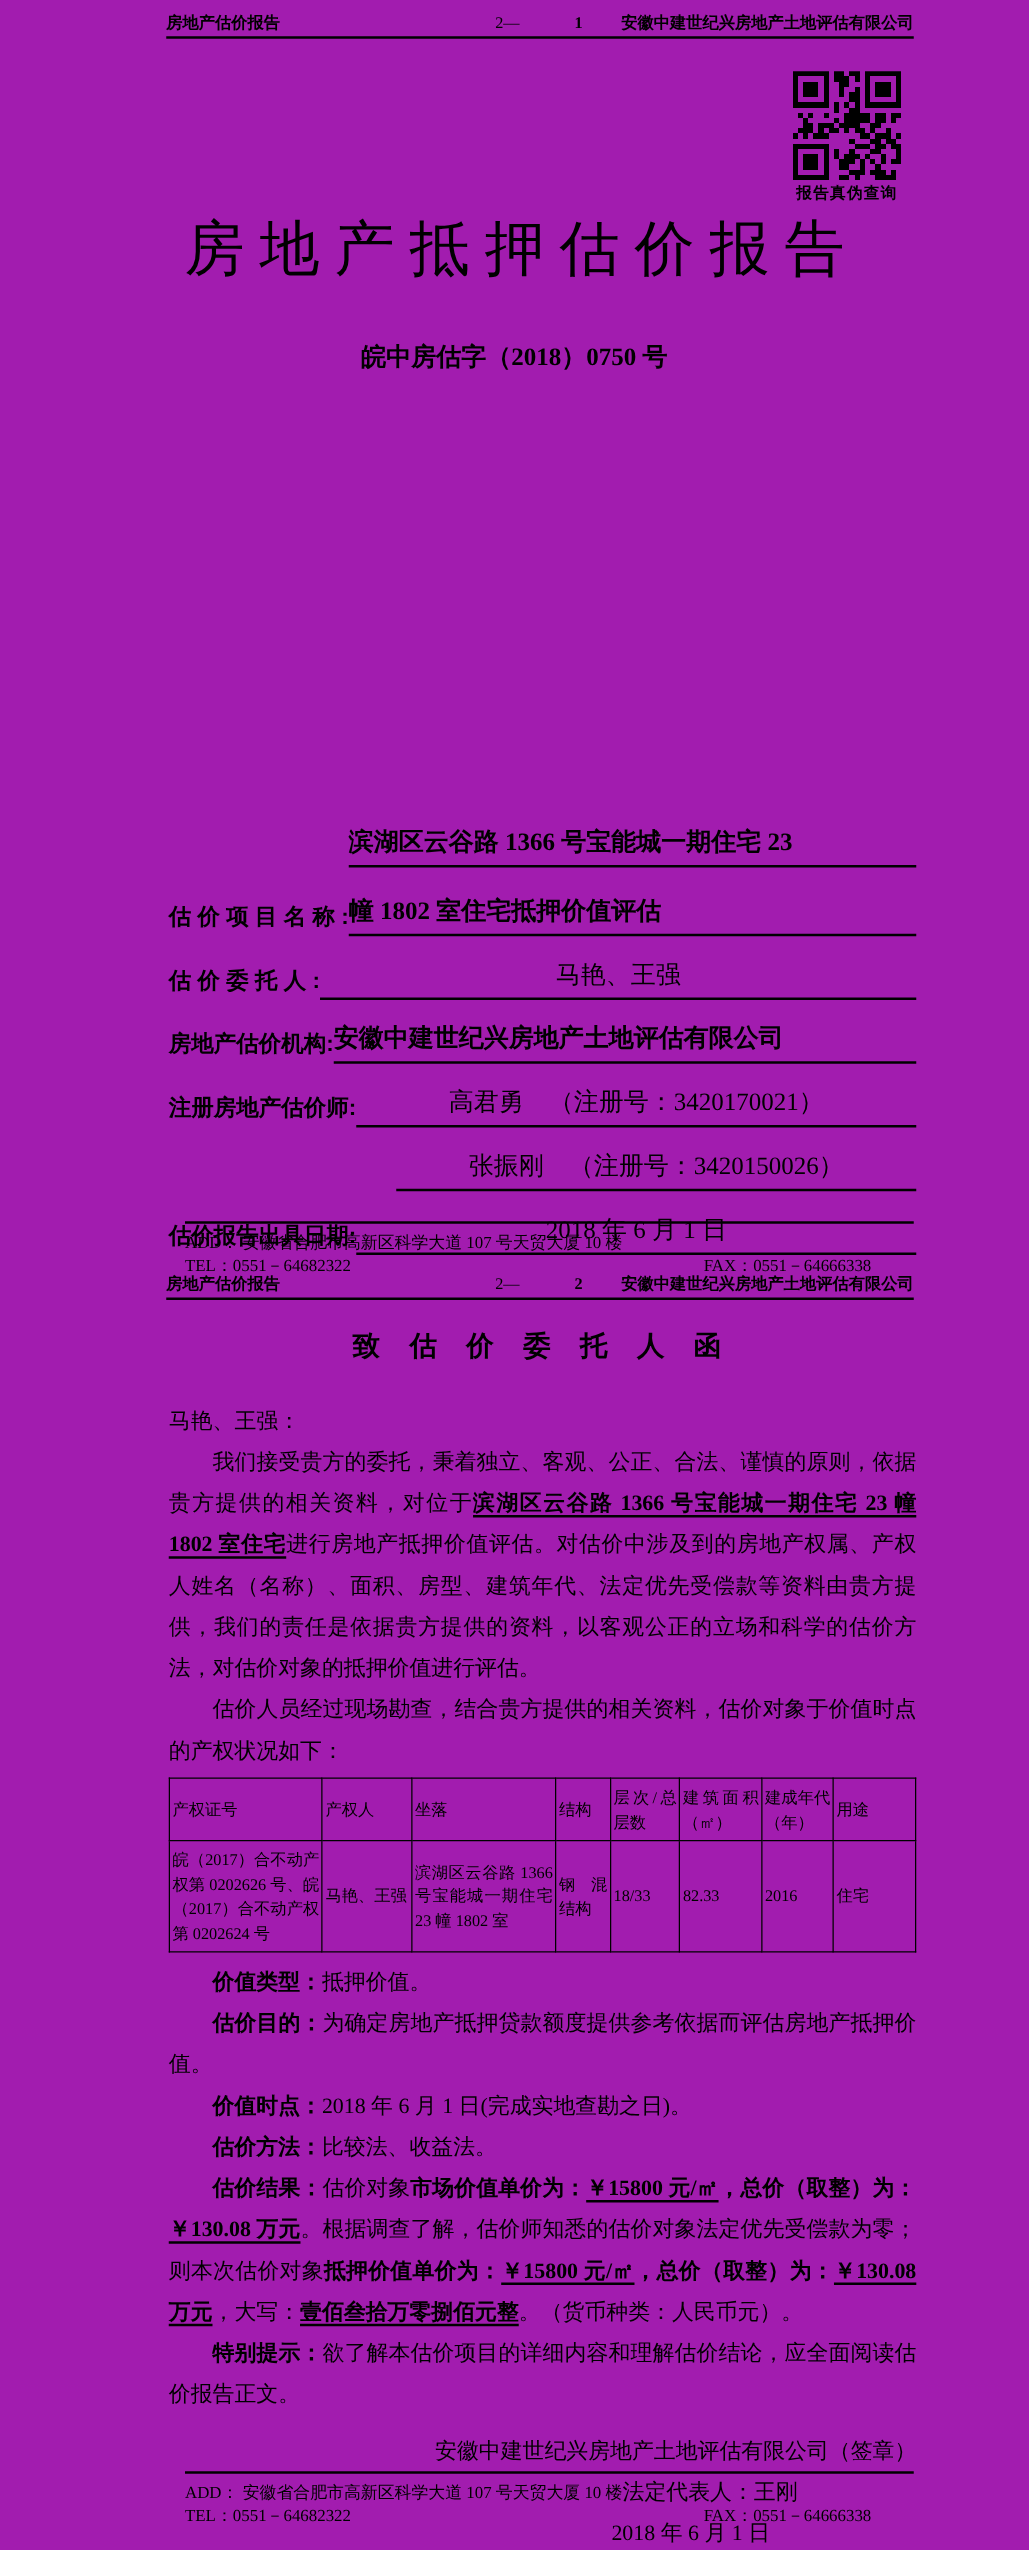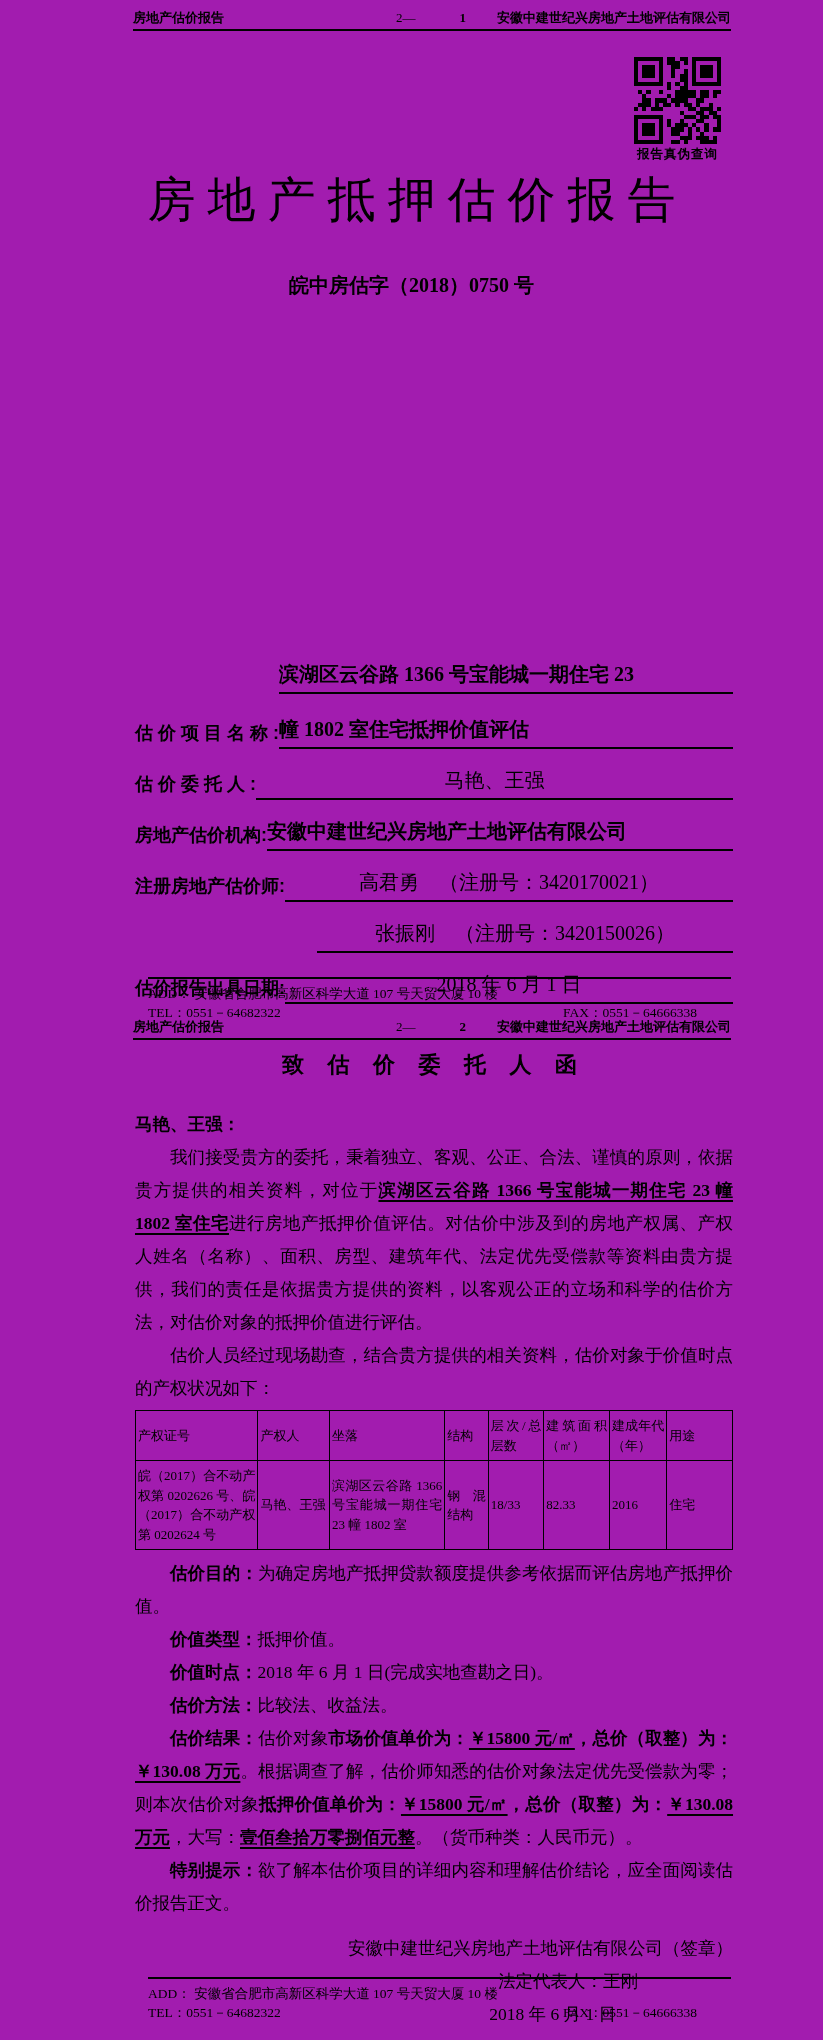--- a/index.html
+++ b/index.html
@@ -46,22 +46,22 @@
              padding-top:5px; font-size:13.5px; line-height:19px; }
   #footer1 { top:977px; }
   #footer2 { top:1977px; }
   .pfooter .row2 { display:flex; }
   .pfooter .fax { margin-left:auto; margin-right:34px; }
 
   
   .letter { position:absolute; top:1042px; left:135px; right:90px; font-size:17.5px;
             line-height:33px; text-align:justify; }
   .letter h2 { text-align:center; font-size:22px; font-weight:bold; letter-spacing:9px;
-               line-height:30px; margin:8px 0 28px 0; }
-  .salut { font-weight:bold; }
+               line-height:30px; margin:20px 0 28px 0; }
+  .salut { font-weight:normal; }
   .para { text-indent:2em; }
   .b { font-weight:bold; }
   .u { text-decoration:underline; text-underline-offset:4px; text-decoration-thickness:1.5px; }
 
   table.prop { width:100%; border-collapse:collapse; margin:5px 0 7px 0; table-layout:fixed;
                font-size:13px; line-height:1.5; text-indent:0; }
   table.prop th, table.prop td { border:1.5px solid #000; padding:5px 2px; font-weight:normal;
                vertical-align:middle; word-break:break-all; }
   col.c1{width:20.5%} col.c2{width:12%} col.c3{width:19.3%} col.c4{width:7.3%}
   col.c5{width:9.3%} col.c6{width:11%} col.c7{width:9.6%} col.c8{width:11%}
@@ -419,22 +419,22 @@
         <td>滨湖区云谷路 1366 号宝能城一期住宅 23 幢 1802 室</td>
         <td>钢混结构</td>
         <td>18/33</td>
         <td>82.33</td>
         <td>2016</td>
         <td>住宅</td>
       </tr>
     </tbody>
       </table>
 
+    <p class="para"><span class="b">价值类型：</span><span>抵押价值。</span></p>
     <p class="para"><span class="b">估价目的：</span><span>为确定房地产抵押贷款额度提供参考依据而评估房地产抵押价值。</span></p>
-    <p class="para"><span class="b">价值类型：</span><span>抵押价值。</span></p>
     <p class="para"><span class="b">价值时点：</span><span>2018 年 6 月 1 日(完成实地查勘之日)。</span></p>
     <p class="para"><span class="b">估价方法：</span><span>比较法、收益法。</span></p>
     <p class="para"><span class="b">估价结果：</span><span>估价对象</span><span class="b">市场价值单价为：</span><span class="b u">￥15800 元/㎡</span><span class="b">，</span><span class="b">总价（取整）为：</span><span class="b u">￥130.08 万元</span><span>。根据调查了解，估价师知悉的估价对象法定优先受偿款为零；则本次估价对象</span><span class="b">抵押价值单价为：</span><span class="b u">￥15800 元/㎡</span><span class="b">，</span><span class="b">总价（取整）为：</span><span class="b u">￥130.08 万元</span><span>，大写：</span><span class="b u">壹佰叁拾万零捌佰元整</span><span>。（货币种类：人民币元）。</span></p>
     <p class="para"><span class="b">特别提示：</span><span>欲了解本估价项目的详细内容和理解估价结论，应全面阅读估价报告正文。</span></p>
 
     <div class="sign">
       <div>安徽中建世纪兴房地产土地评估有限公司（签章）</div>
       <div class="legal">法定代表人：王刚</div>
       <div class="sdate">2018 年 6 月 1 日</div>
     </div>

